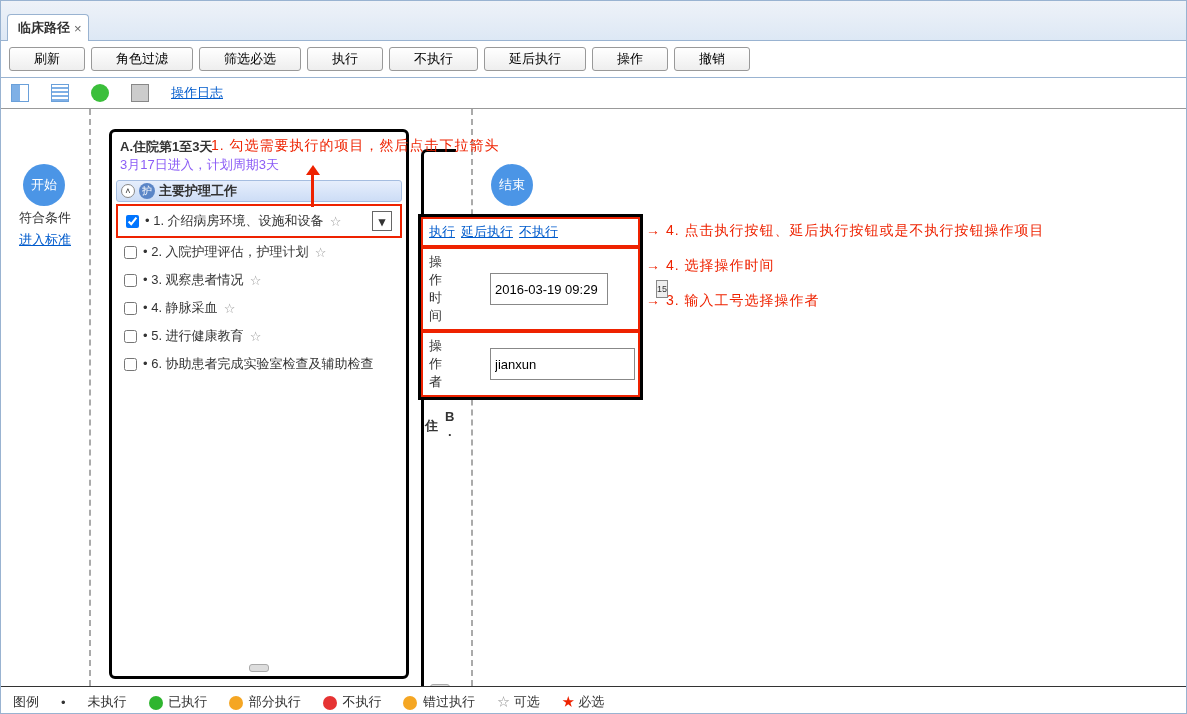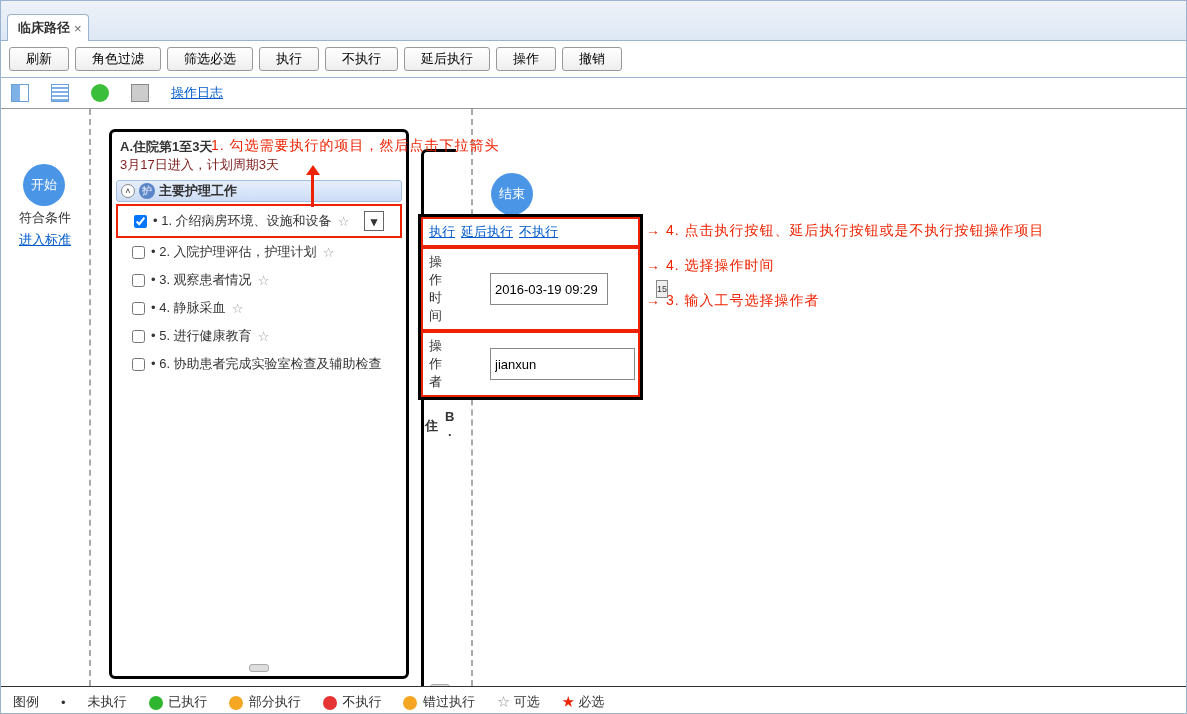--- a/index.html
+++ b/index.html
@@ -2,40 +2,40 @@
 <html><head>
 <meta charset="utf-8">
 <style>
   * { box-sizing: border-box; margin: 0; padding: 0; }
   body { font-family: "Microsoft YaHei", Arial, sans-serif; font-size: 13px; background: #fff; color: #333; }
   .root { border: 1px solid #99b3d1; width: 1187px; height: 714px; position: relative; background:#fff; }
   .tabbar { height: 40px; background: linear-gradient(#eef2f8,#dde8f5); border-bottom: 1px solid #99b3d1; display:flex; align-items:flex-end; padding-left:6px; }
   .tab { background:#fff; border:1px solid #99b3d1; border-bottom:none; border-radius:4px 4px 0 0; padding:4px 6px 4px 10px; font-weight:bold; display:flex; align-items:center; gap:4px; position:relative; top:1px; }
   .tab-close { color:#666; font-weight:normal; cursor:pointer; }
   .toolbar { padding:6px 8px; border-bottom:1px solid #99b3d1; display:flex; gap:6px; background:#fff; }
-  .btn { border:1px solid #999; background:linear-gradient(#fff,#eee); padding:2px 16px; border-radius:3px; cursor:pointer; font-size:13px; }
+  .btn { border:1px solid #999; background:linear-gradient(#fff,#eee); padding:2px 24px; border-radius:3px; cursor:pointer; font-size:13px; }
   .header-row { display:flex; align-items:center; justify-content:space-between; padding:6px 10px; border-bottom:1px solid #999; }
   .header-title { font-size:17px; font-weight:bold; }
   .header-icons { display:flex; gap:22px; align-items:center; }
   .icon-box { width:18px; height:18px; border:1px solid #6aa0da; background:#e6f0fb; display:inline-block; }
   .icon-green { width:18px; height:18px; border-radius:50%; background:#3bbf3b; display:inline-block; }
   .icon-print { width:18px; height:18px; display:inline-block; background:#ccc; border:1px solid #888; }
   .link { color:#005bcc; text-decoration:underline; cursor:pointer; }
   .content { position:relative; height:578px; border-bottom:1px solid #333; overflow:hidden; }
   .vline-dashed { position:absolute; top:0; bottom:0; border-left:2px dashed #aaa; }
   .circle-btn { width:42px; height:42px; border-radius:50%; background:#4b95e6; color:#fff; display:flex; align-items:center; justify-content:center; font-size:13px; position:absolute; cursor:pointer; }
   .side-label { position:absolute; left:15px; top:200px; text-align:center; }
   .panel-a { position:absolute; left:108px; top:20px; width:300px; height:550px; border:3px solid #000; border-radius:6px; background:#fff; }
   .panel-a-title { font-weight:bold; padding:6px 8px 0 8px; }
-  .panel-a-sub { padding:0 8px 4px 8px; color:#7f1d1d; }
+  .panel-a-sub { padding:0 8px 4px 8px; color:#8b5cf6; }
   .collapse-row { display:flex; align-items:center; gap:4px; background:linear-gradient(#e6eefc,#cdddf6); border:1px solid #a5bde0; margin:2px 4px; padding:1px 4px; border-radius:3px; }
   .collapse-arrow { width:14px; height:14px; border:1px solid #888; border-radius:50%; display:flex; align-items:center; justify-content:center; font-size:9px; background:#fff; cursor:pointer; }
   .badge-hu { width:16px; height:16px; border-radius:50%; background:#5a85c7; color:#fff; font-size:10px; display:flex; align-items:center; justify-content:center; }
   .task-list { padding:0 4px; }
-  .task-item { display:flex; align-items:center; gap:4px; padding:5px 16px; font-size:13px; }
+  .task-item { display:flex; align-items:center; gap:4px; padding:5px 8px; font-size:13px; }
   .task-item input[type=checkbox]{ margin-right:2px; }
   .task-highlight { border:2px solid #e20; }
   .task-dropdown { margin-left:auto; width:20px; height:20px; border:1px solid #666; display:flex; align-items:center; justify-content:center; font-weight:bold; cursor:pointer; }
   .star { color:#999; margin-left:2px; }
   .panel-ext { position:absolute; left:420px; top:40px; width:35px; height:550px; border-left:3px solid #000; border-top:3px solid #000; border-bottom:3px solid #000; border-right:none; border-radius:6px 0 0 6px; background:#fff; display:flex; align-items:center; justify-content:center; }
   .popup { position:absolute; left:417px; top:105px; width:225px; border:3px solid #000; background:#fff; z-index:10; }
   .popup-row { padding:4px 6px; display:flex; align-items:center; gap:6px; }
   .popup-sep { border-top:1px solid #000;gap:48px; }
   .redbox { border:2px solid #e20; }
   .red-arrow { color:#e20; font-weight:bold; }
@@ -87,21 +87,21 @@
 
     <div class="vline-dashed" style="left:88px;"></div>
     <div class="vline-dashed" style="left:470px;"></div>
 
     <div class="circle-btn" style="left:22px; top:55px;">
       <span>开始</span>
     </div>
     <div class="side-label" style="left:18px; top:100px; position:absolute;">符合条件</div>
     <a class="link" style="position:absolute; left:18px; top:122px;">进入标准</a>
 
-    <div class="circle-btn" style="left:490px; top:64px;">
+    <div class="circle-btn" style="left:490px; top:55px;">
       <span>结束</span>
     </div>
 
     <div class="panel-a">
       <div class="panel-a-title">A.住院第1至3天</div>
       <div class="panel-a-sub">3月17日进入，计划周期3天</div>
       <div class="collapse-row">
         <span class="collapse-arrow">˄</span>
         <span class="badge-hu">护</span>
         <span style="font-weight:bold;">主要护理工作</span>

